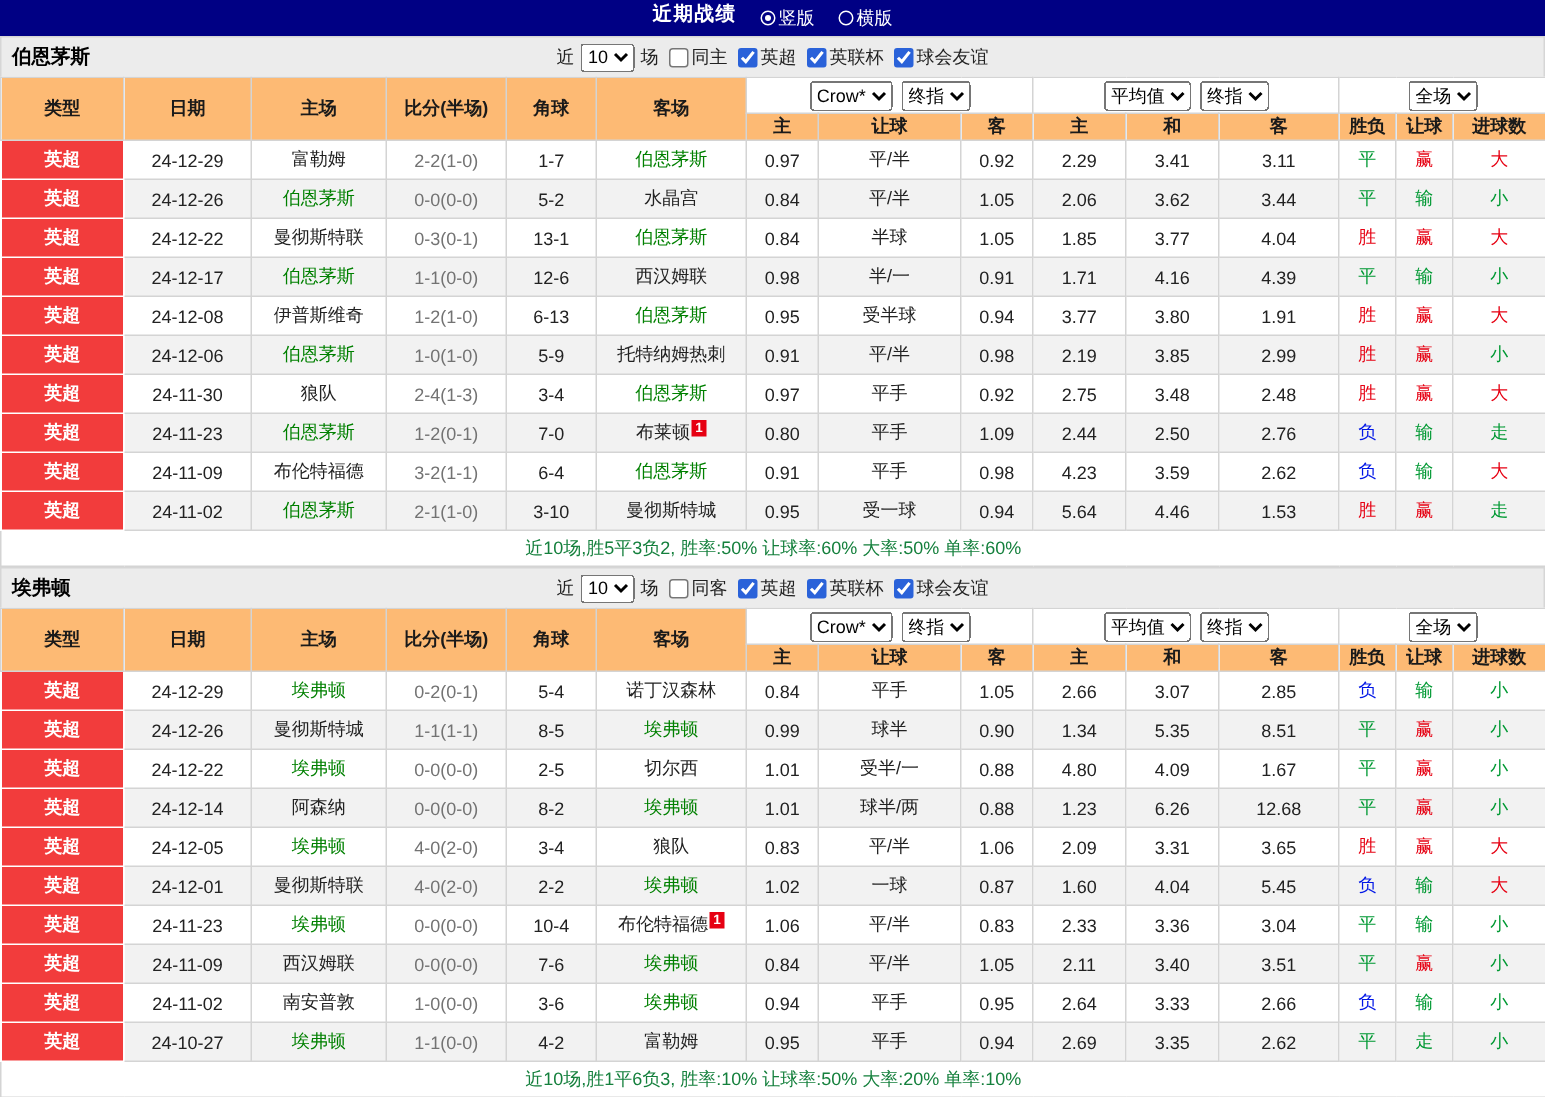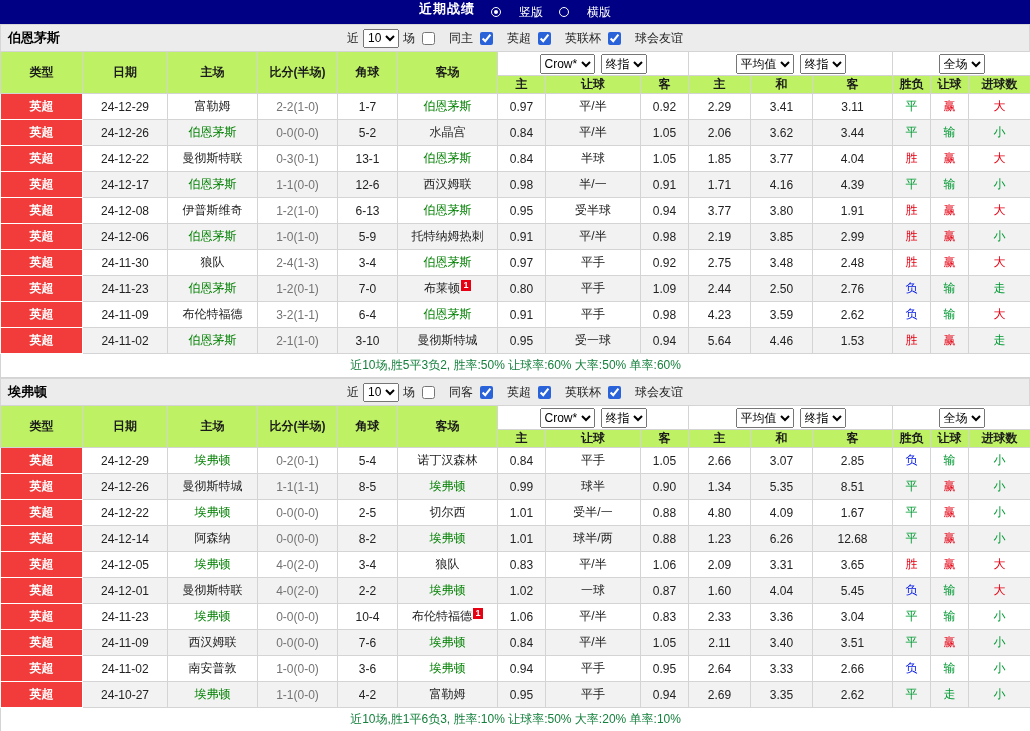--- a/index.html
+++ b/index.html
@@ -1,31 +1,31 @@
 <!DOCTYPE html>
 <html><head>
 <meta charset="utf-8">
 <style>
 *{box-sizing:border-box;margin:0;padding:0}
 html,body{background:#fff}
 body{width:1030px;font-family:"Liberation Sans","DejaVu Sans",sans-serif;font-size:12px;color:#222}
 .topbar{height:24px;background:#000084;display:flex;justify-content:center;gap:16px}
 .topbar-title{color:#fff;font-weight:bold;font-size:13px;letter-spacing:1px}
-.radio-opt{display:inline-flex;align-items:center;gap:18px;color:#fff;cursor:pointer;font-size:12px}
+.radio-opt{display:inline-flex;align-items:center;gap:2px;color:#fff;cursor:pointer;font-size:12px}
 .rc{width:10px;height:10px;border:1px solid #fff;border-radius:50%;display:inline-block;position:relative}
 .rc.on::after{content:"";position:absolute;left:2px;top:2px;right:2px;bottom:2px;border-radius:50%;background:#fff}
 .team-row{height:27px;background:#ececec;border:1px solid #d6d6d6;border-bottom:none;position:relative;display:flex;align-items:center;justify-content:center}
 .team-name{position:absolute;left:7px;font-weight:bold;font-size:13px;color:#000}
 .filters{display:flex;align-items:center;gap:2px}
 .filters select{height:19px;font-size:12px;margin:0 2px}
-.ck{display:inline-flex;align-items:center;gap:14px;margin-left:5px;cursor:pointer}
+.ck{display:inline-flex;align-items:center;gap:2px;margin-left:5px;cursor:pointer}
 .ck input{width:13px;height:13px;accent-color:#2a62d9;margin:0}
 table{border-collapse:collapse;width:1030px;table-layout:fixed}
 th,td{border:1px solid #d4d4d4;text-align:center;white-space:nowrap;overflow:hidden;font-size:12px}
-thead th{background:#bef264;font-weight:bold;color:#1a1a1a}
+thead th{background:#fdba74;font-weight:bold;color:#1a1a1a}
 tr.h1 th{height:24px}
 tr.h1 th.grp{background:#fff;font-weight:normal}
 tr.h2 th{height:17px}
 tbody td{height:26px;background:#fff}
 tr.alt td{background:#f2f2f2}
 td.type{background:#f23c3c !important;color:#fff;font-weight:bold;border-color:#fff}
 .self{color:#008000}
 .score{color:#737373}
 .r-win{color:#e60012}
 .r-draw{color:#009933}

